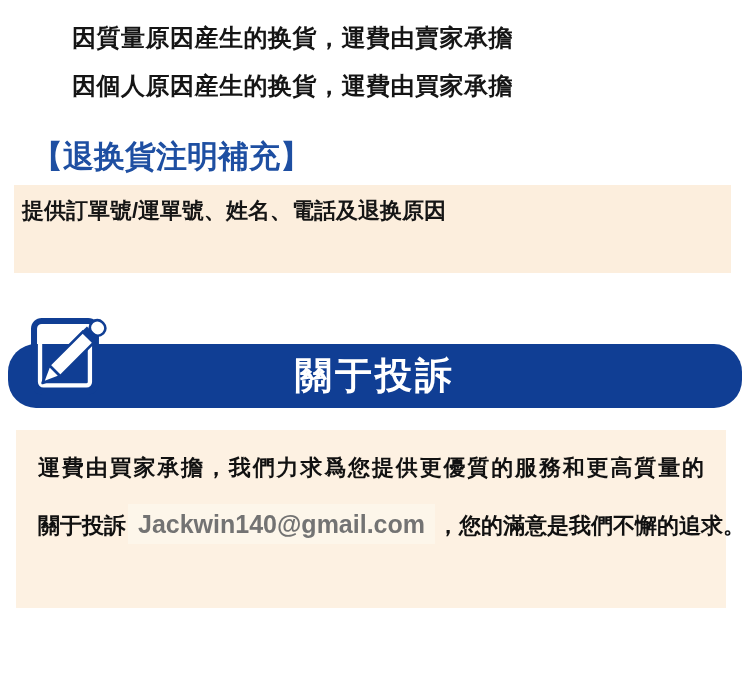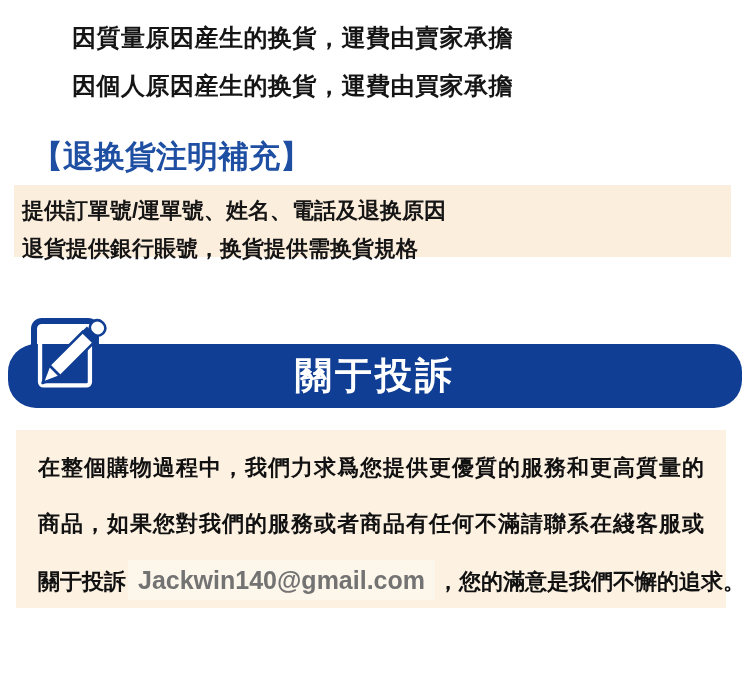--- a/index.html
+++ b/index.html
@@ -33,21 +33,21 @@
     font-weight: bold;
     color: #1e4fa2;
     white-space: nowrap;
   }
 
   .note-box {
     position: absolute;
     left: 14px;
     top: 185px;
     width: 717px;
-    height: 72px;
+    height: 88px;
     background: #fceedd;
     box-sizing: border-box;
     padding: 7px 10px 0 8px;
   }
   .note-line {
     font-size: 22px;
     font-weight: bold;
     line-height: 38px;
     color: #151515;
     white-space: nowrap;
@@ -116,41 +116,39 @@
 
 <div class="page">
 
   <div class="policy-line l1">因質量原因産生的换貨，運費由賣家承擔</div>
   <div class="policy-line l2">因個人原因産生的换貨，運費由買家承擔</div>
 
   <h2 class="section-heading">【退换貨注明補充】</h2>
 
   <div class="note-box">
     <div class="note-line">提供訂單號/運單號、姓名、電話及退换原因</div>
-    <div class="note-line">退貨提供銀行賬號，换貨提供需换貨規格</div>
   </div>
 
   <div class="banner">
     <span class="banner-title">關于投訴</span>
   </div>
 
   <svg class="edit-icon" width="86" height="99" viewBox="0 0 100 115" xmlns="http://www.w3.org/2000/svg">
 
     <rect x="7" y="22" width="72" height="82" rx="9" fill="none" stroke="#103e94" stroke-width="7"></rect>
     <rect x="14" y="29" width="58" height="68" rx="4" fill="none" stroke="#ffffff" stroke-width="5"></rect>
 
     <g transform="rotate(45 53 58)">
       <rect x="44" y="10" width="18" height="17" rx="8" fill="#ffffff" stroke="#103e94" stroke-width="3"></rect>
       <rect x="43" y="26" width="20" height="8" fill="#103e94"></rect>
       <rect x="44" y="34" width="18" height="55" fill="#ffffff" stroke="#103e94" stroke-width="3"></rect>
       <polygon points="44,89 62,89 53,109" fill="#ffffff" stroke="#103e94" stroke-width="3" stroke-linejoin="round"></polygon>
     </g>
   </svg>
 
   <div class="complaint-box">
-    <div class="cline justify">在整個購物過程中，我們力求爲您提供更優質的服務和更高質量的</div>
-    <div class="cline justify">商品，如果您對我們的服務或者商品有任何不滿請聯系在綫客服或</div>
+    <div class="cline justify">運費由買家承擔，我們力求爲您提供更優質的服務和更高質量的</div>
     <div class="cline">
       <span>關于投訴</span><span class="email">Jackwin140@gmail.com</span><span>，您的滿意是我們不懈的追求。</span>
     </div>
   </div>
 
 </div>
 
 </body></html>

